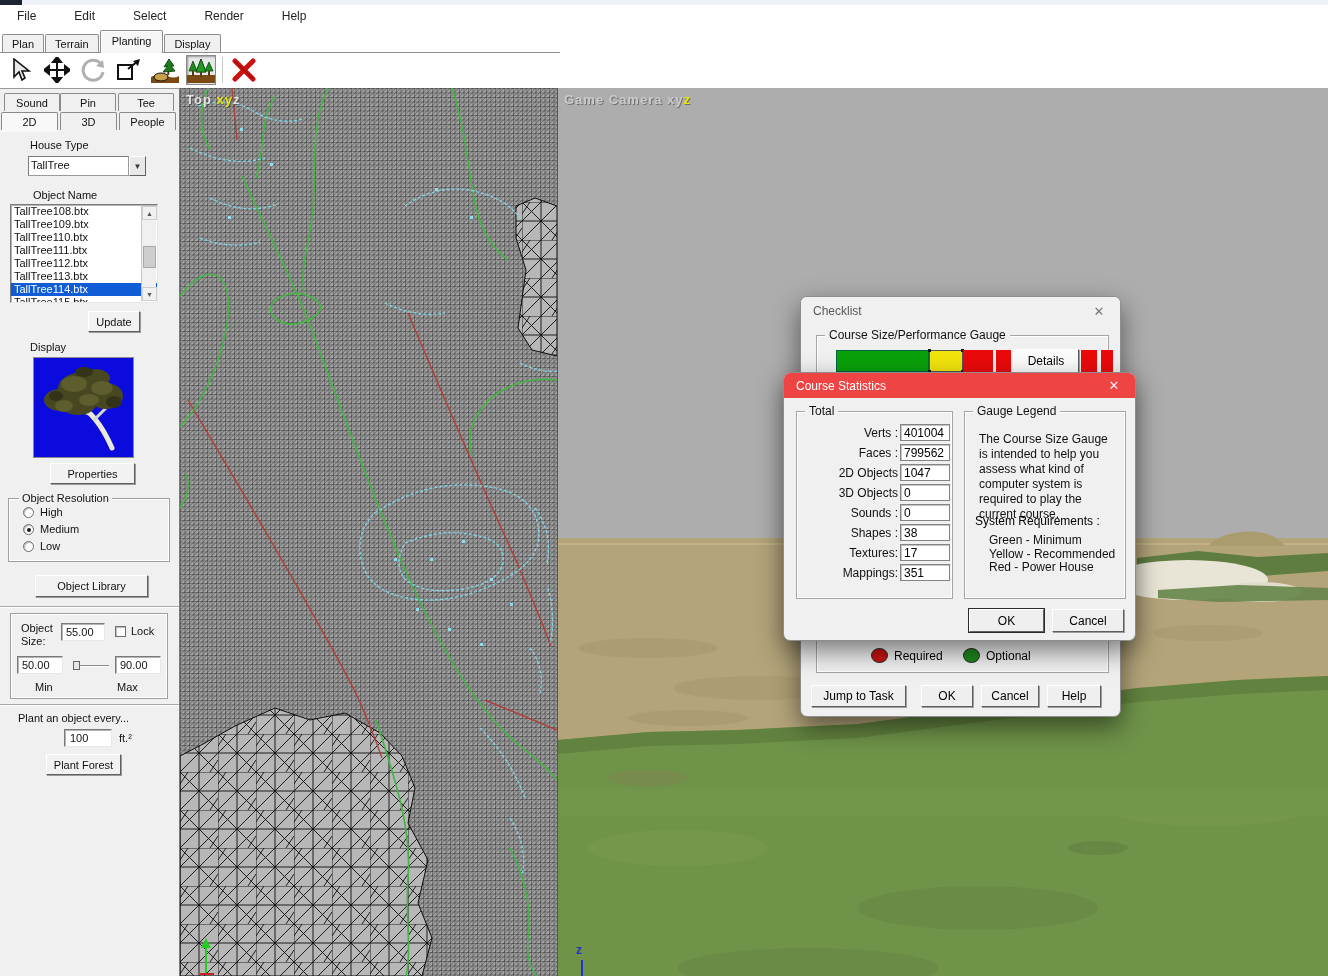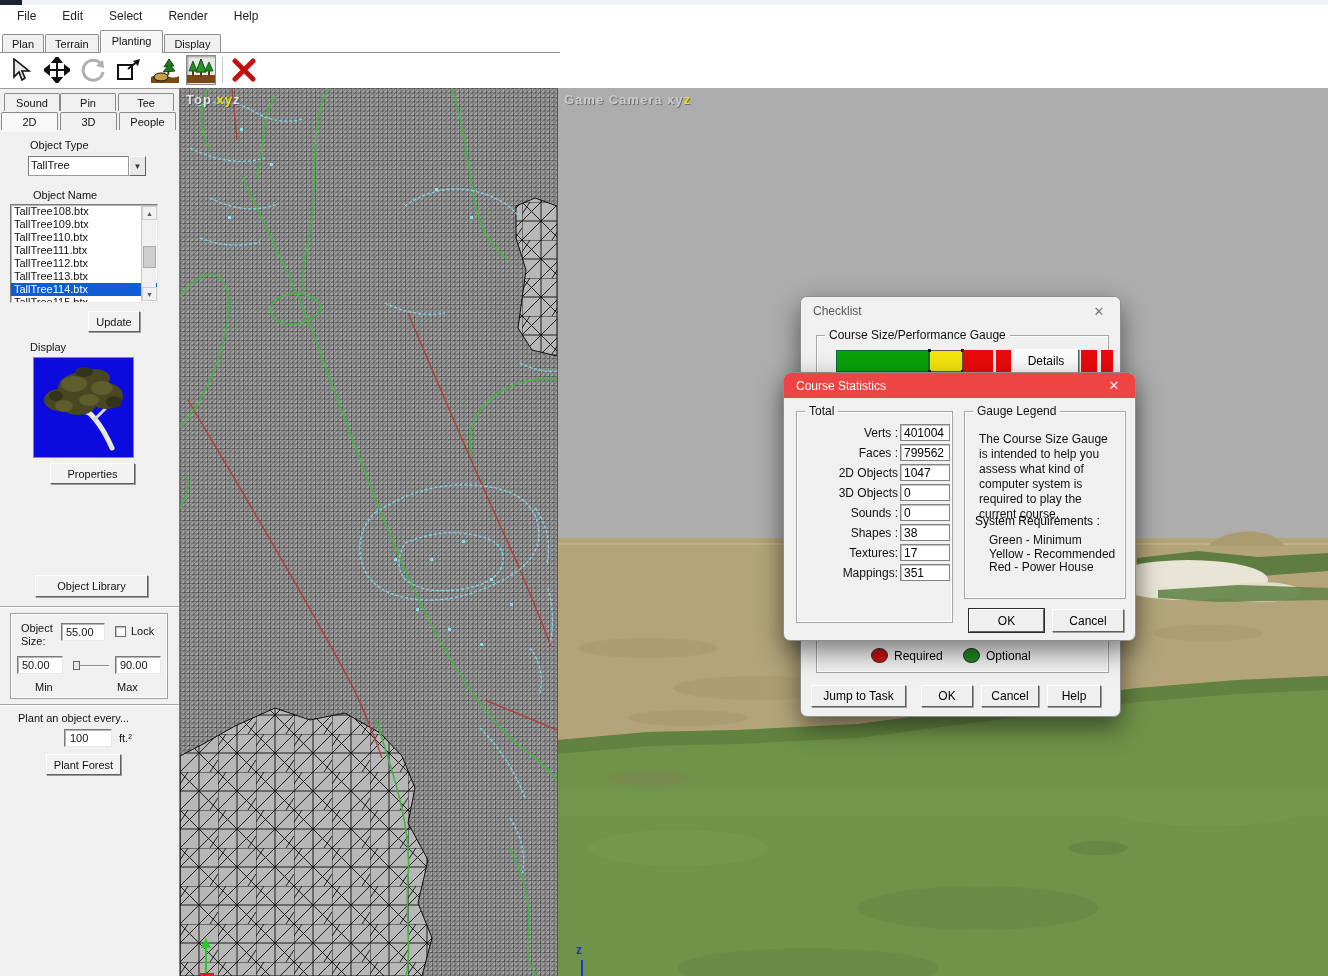--- a/index.html
+++ b/index.html
@@ -3,21 +3,21 @@
 <meta charset="utf-8">
 <style>
   * { margin:0; padding:0; box-sizing:border-box; }
   html,body { width:1328px; height:976px; font-family:"Liberation Sans", sans-serif; background:#fff; }
   #app { position:relative; width:1328px; height:976px; overflow:hidden; background:#fff; }
   .abs { position:absolute; }
 
   
   #titlebar-strip { left:0; top:0; width:1328px; height:5px; background:#eef2f8; }
   #titlebar-fragment { left:0; top:0; width:22px; height:5px; background:#1b2430; }
-  #menubar { left:0; top:5px; width:1328px; height:21px; background:#ffffff; display:flex; align-items:center; padding-left:8px; gap:8px; }
+  #menubar { left:0; top:5px; width:1328px; height:21px; background:#ffffff; display:flex; align-items:center; padding-left:8px; gap:20px; }
   .menu-item { font-size:12px; color:#222; padding:2px 9px; cursor:default; }
 
   #tabstrip { left:0; top:28px; width:1328px; height:25px; background:#fff; display:flex; align-items:flex-end; padding-left:2px; }
   .main-tab { font-size:11px; color:#111; background:#f0f0f0; border:1px solid #8e8e8e; border-bottom:none; padding:3px 9px 4px; margin-right:1px; border-radius:2px 2px 0 0; position:relative; top:1px; }
   .main-tab.active { background:#f6f6f6; padding:4px 11px 6px; top:0; z-index:2; box-shadow:1px 0 0 #fff inset,-0px 1px 0 #fff inset; }
   #tabstrip-underline { left:0; top:52px; width:560px; height:1px; background:#8e8e8e; }
 
   #toolbar { left:0; top:53px; width:1328px; height:34px; background:#fff; display:flex; align-items:center; gap:6px; padding-left:6px; }
   .tool { width:30px; height:30px; display:flex; align-items:center; justify-content:center; }
   .tool.selected { border:1px solid #8a8a8a; background:#e8e8e8; box-shadow:inset 1px 1px 2px rgba(0,0,0,.35); }
@@ -173,21 +173,21 @@
         <div class="ltab" style="width: 56px; margin-right: 0;">Sound</div>
         <div class="ltab" style="width: 56px; margin-right: 2px;">Pin</div>
         <div class="ltab" style="width: 56px; margin-right: 2px;">Tee</div>
       </div>
     <div class="ltab-row" id="ltab-front" style="left:1px; top:23px; width:178px;">
         <div class="ltab active" style="width: 57px; margin-right: 2px;">2D</div>
         <div class="ltab" style="width: 57px; margin-right: 2px;">3D</div>
         <div class="ltab" style="width: 57px; margin-right: 2px;">People</div>
       </div>
 
-    <div class="panel-label" style="left:30px; top:50px;">Object Type</div>
+    <div class="panel-label" style="left:30px; top:50px;">House Type</div>
     <div class="abs combo" style="left:28px; top:67px; width:118px; height:20px;">
       <div class="combo-text">TallTree</div>
       <div class="combo-btn">
           <span>▼</span>
         </div>
     </div>
 
     <div class="panel-label" style="left:33px; top:100px;">Object Name</div>
     <div class="abs sunken" id="object-list">
       <div id="object-list-items">
@@ -229,20 +229,28 @@
         </g>
         <g fill="#33331a">
           <ellipse cx="22" cy="38" rx="7" ry="5"></ellipse>
             <ellipse cx="80" cy="44" rx="8" ry="6"></ellipse>
             <ellipse cx="50" cy="14" rx="9" ry="5"></ellipse>
         </g>
       </svg>
     </div>
     <div class="abs btn3d" style="left:50px; top:374px; width:85px; height:21px;">Properties</div>
 
+    <div class="groupbox" style="left:8px; top:409px; width:162px; height:64px;">
+      <div class="groupbox-legend">Object Resolution</div>
+      <div id="resolution-options" style="position:absolute; left:14px; top:7px;">
+          <div style="margin-bottom: 5px; font-size: 11px;"><span class="radio"></span><span>High</span></div>
+          <div style="margin-bottom: 5px; font-size: 11px;"><span class="radio checked"></span><span>Medium</span></div>
+          <div style="margin-bottom: 5px; font-size: 11px;"><span class="radio"></span><span>Low</span></div>
+        </div>
+    </div>
     <div class="abs btn3d" style="left:35px; top:486px; width:113px; height:22px;">Object Library</div>
 
     <div class="etched" style="left:0; top:517px; width:179px;"></div>
 
     <div class="groupbox" style="left:10px; top:524px; width:158px; height:86px;">
       <div class="panel-label" style="left:10px; top:8px; width:40px; line-height:13px;">Object Size:</div>
       <div class="abs sunken" style="left:50px; top:9px; width:44px; height:18px; padding:2px 0 0 4px; font-size:11px;">55.00</div>
       <span class="abs" style="left:104px; top:11px;"><span class="checkbox"></span><span style="font-size:11px;">Lock</span></span>
       <div class="abs sunken" style="left:6px; top:42px; width:46px; height:18px; padding:2px 0 0 4px; font-size:11px;">50.00</div>
       <div class="slider-track" style="left:62px; top:51px; width:36px;"></div>
@@ -420,21 +428,21 @@
         <div class="dlg-btn" style="left: 180px; width: 58px; top: 388px; height: 22px;">Cancel</div>
         <div class="dlg-btn" style="left: 246px; width: 54px; top: 388px; height: 22px;">Help</div>
       </div>
   </div>
 
   <div class="dialog" id="stats-dialog">
     <div class="dlg-title">
       <span>Course Statistics</span>
       <span class="close">✕</span>
     </div>
-    <div class="dlg-group" style="left:12px; top:38px; width:157px; height:212px;">
+    <div class="dlg-group" style="left:12px; top:38px; width:157px; height:188px;">
       <div class="dlg-group-legend">Total</div>
       <div id="stats-fields">
           <div class="stat-row" style="top: 12px;">
             <div class="stat-label">Verts :</div>
             <div class="stat-value">401004</div>
           </div>
           <div class="stat-row" style="top: 32px;">
             <div class="stat-label">Faces :</div>
             <div class="stat-value">799562</div>
           </div>

